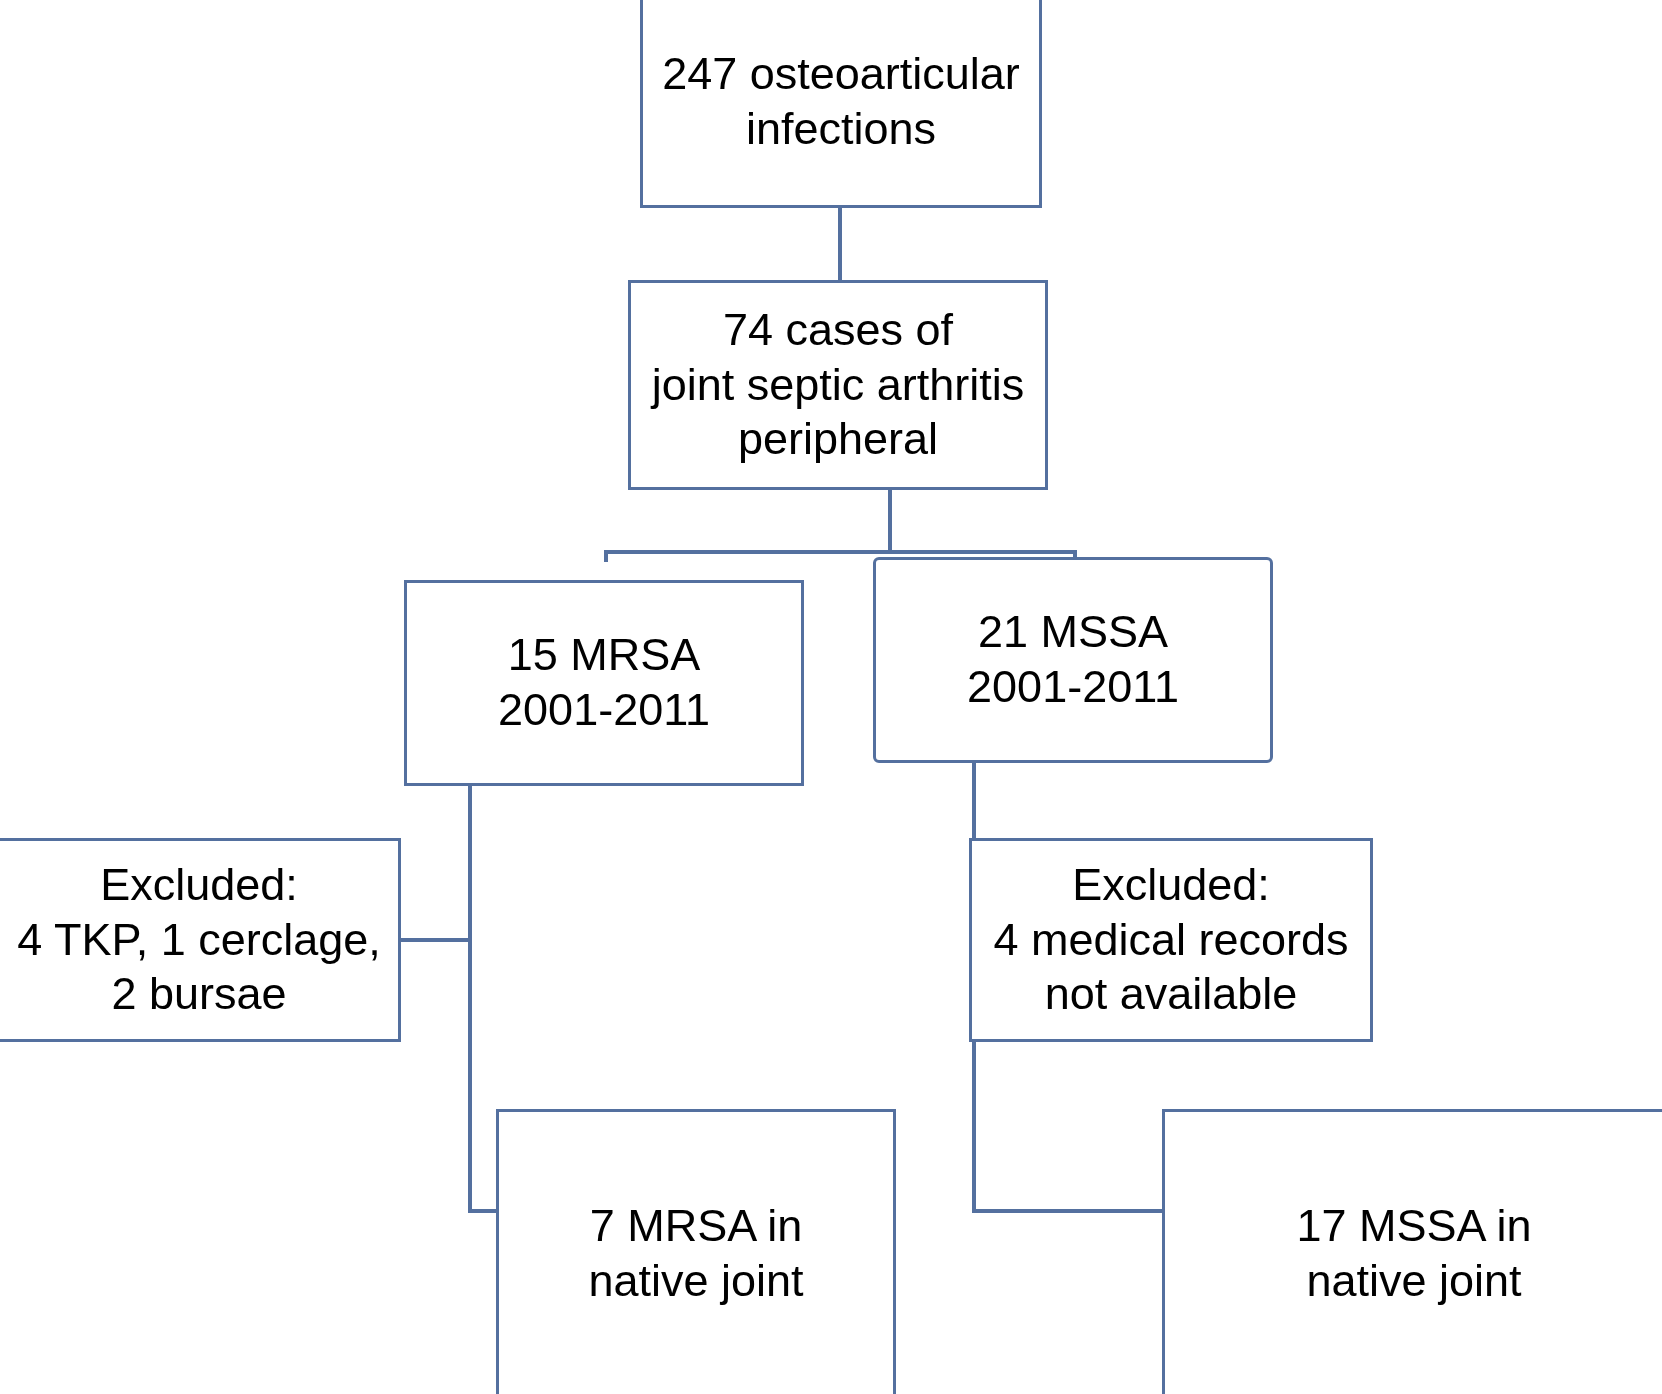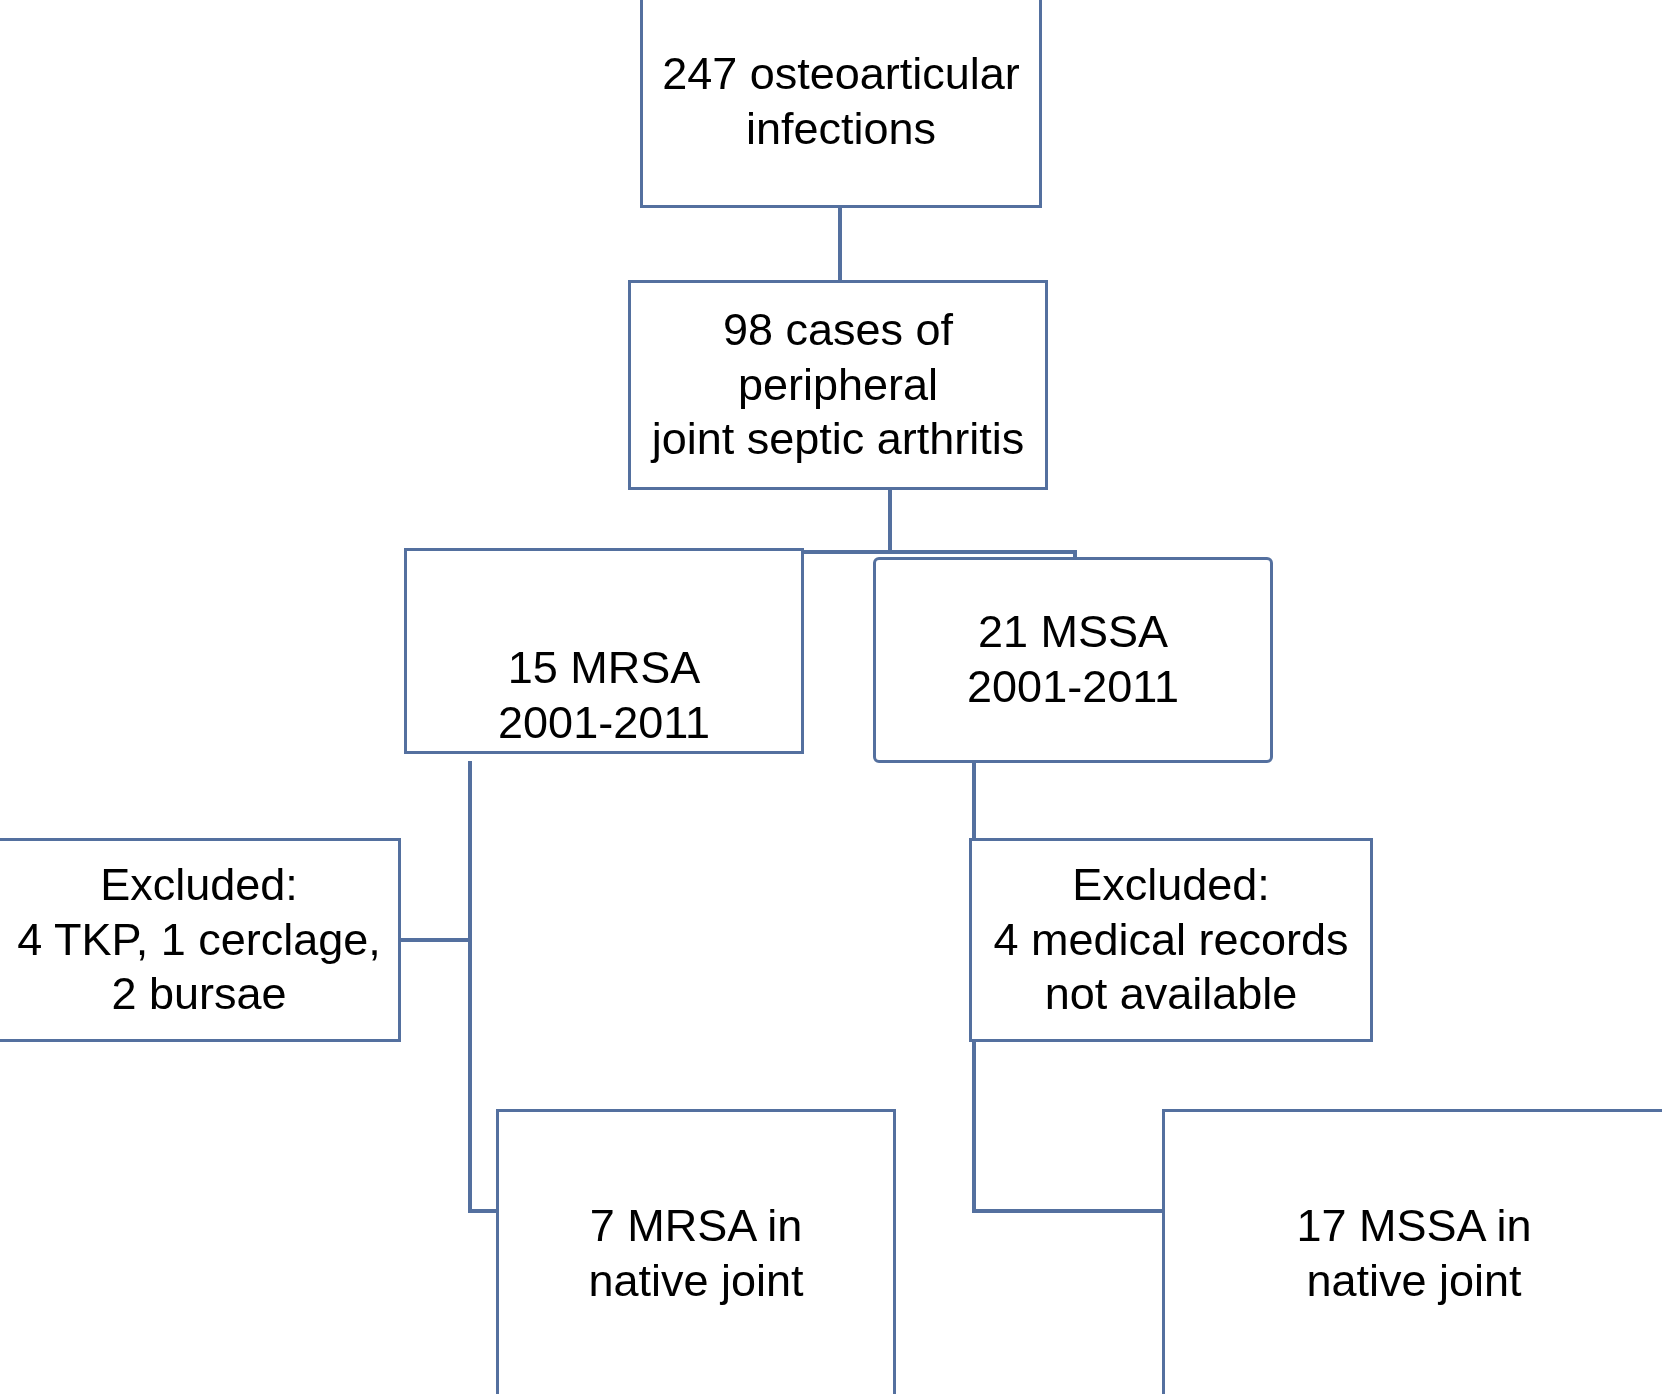--- a/index.html
+++ b/index.html
@@ -44,21 +44,21 @@
     line-height: 1.22;
   }
   .node .ln {
     display: block;
     white-space: nowrap;
   }
 
   
   #node-root        { left: 640px;  top: -4px;    width: 402px;  height: 212px;  font-size: 45px; }
   #node-peripheral  { left: 628px;  top: 280px;   width: 420px;  height: 210px;  font-size: 45px; }
-  #node-mrsa        { left: 404px;  top: 548px;   width: 400px;  height: 206px;  font-size: 45px; align-items: flex-end; }
+  #node-mrsa        { left: 404px;  top: 580px;   width: 400px;  height: 206px;  font-size: 45px; }
   #node-mssa        { left: 873px;  top: 557px;   width: 400px;  height: 206px;  font-size: 45px; border-radius: 6px; }
   #node-excl-left   { left: -3px;   top: 838px;   width: 404px;  height: 204px;  font-size: 45px; }
   #node-excl-right  { left: 969px;  top: 838px;   width: 404px;  height: 204px;  font-size: 45px; }
   #node-mrsa-native { left: 496px;  top: 1109px;  width: 400px;  height: 290px;  font-size: 45px; }
   #node-mssa-native { left: 1162px; top: 1109px;  width: 504px;  height: 290px;  font-size: 45px; }
 </style>
 </head>
 <body>
 
 <div id="canvas">
@@ -89,23 +89,23 @@
 
   <div class="node" id="node-root">
     <div class="lines">
       <span class="ln">247 osteoarticular</span>
       <span class="ln">infections</span>
     </div>
   </div>
 
   <div class="node" id="node-peripheral">
     <div class="lines">
-      <span class="ln">98 cases of</span>
+      <span class="ln">74 cases of</span>
+      <span class="ln">joint septic arthritis</span>
       <span class="ln">peripheral</span>
-      <span class="ln">joint septic arthritis</span>
     </div>
   </div>
 
   <div class="node" id="node-mrsa">
     <div class="lines">
       <span class="ln">15 MRSA</span>
       <span class="ln">2001-2011</span>
     </div>
   </div>
 

